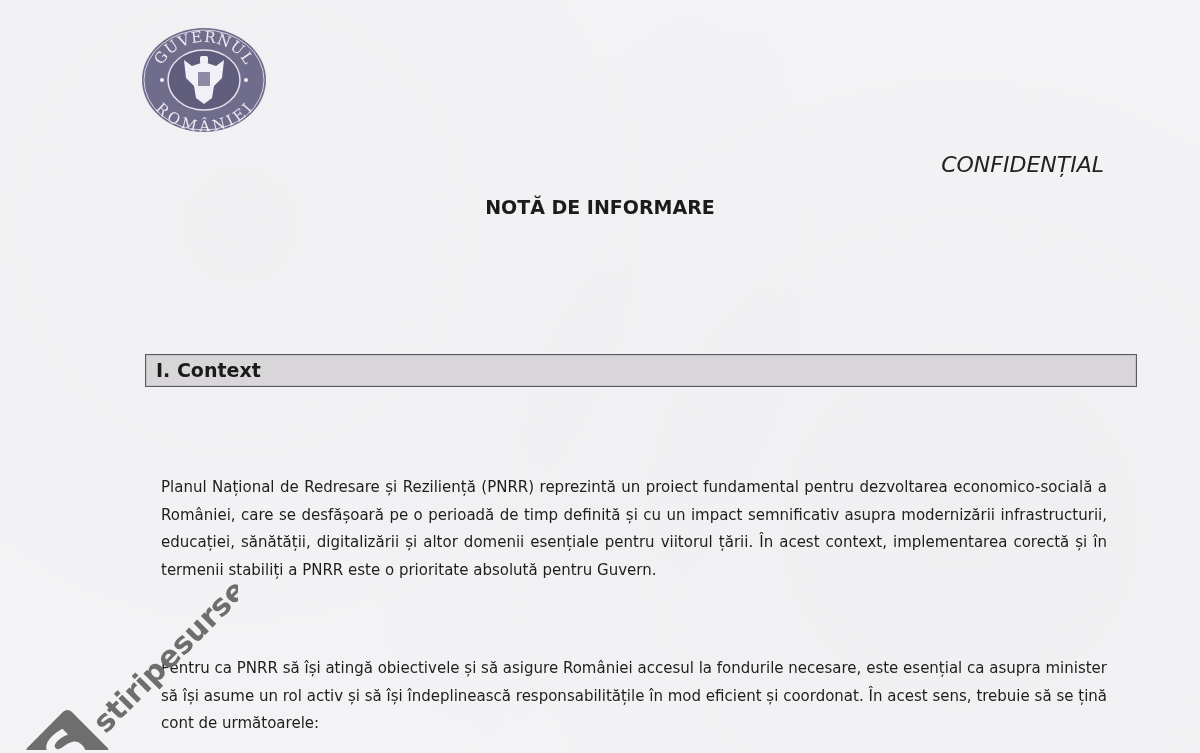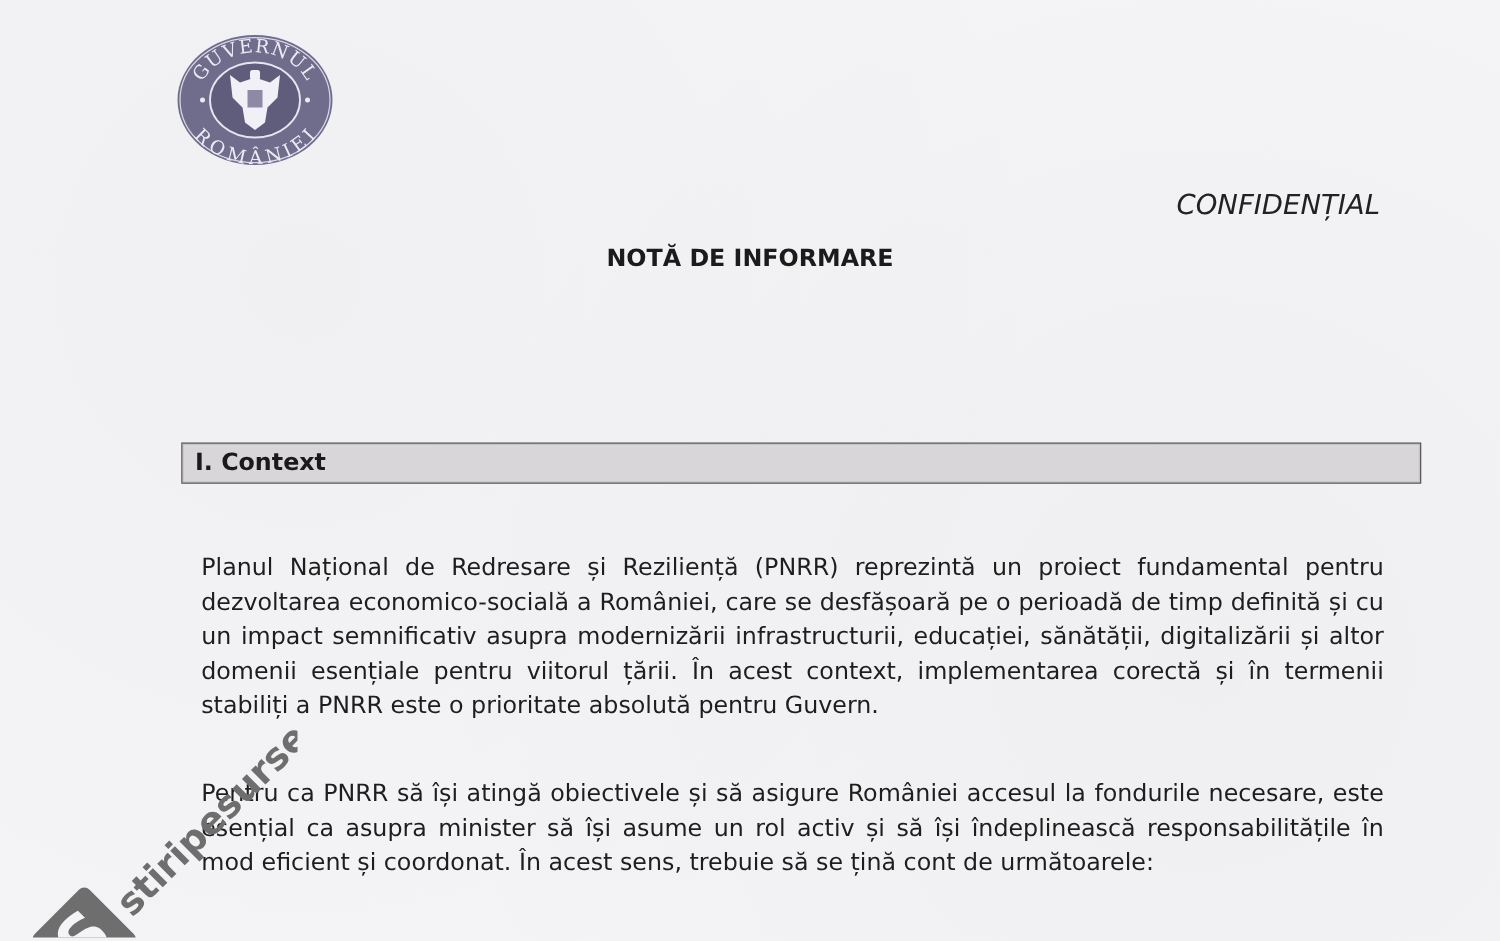--- a/index.html
+++ b/index.html
@@ -50,22 +50,23 @@
     box-sizing: border-box;
     box-shadow: inset 0 0 0 1px #c6c3c7;
     margin-left: 24px;
   }
   .section-bar span {
     position: absolute; left: 10px; top: 4px;
     font-weight: bold; font-size: 19px; color: #1a1a1a;
   }
   .para {
     position: absolute; left: 161px; width: 946px;
-    font-size: 19px; line-height: 27.5px; text-align: justify;
+    font-size: 15px; line-height: 27.5px; text-align: justify;
     color: #1e1e1e;
+    margin-top: 33px;
   }
   .p1 { top: 441px; }
   .p2 { top: 622px; }
   .watermark {
     position: absolute; left: 8px; top: 540px; width: 230px; height: 210px;
     pointer-events: none;
   }
 </style>
 </head>
 <body>

